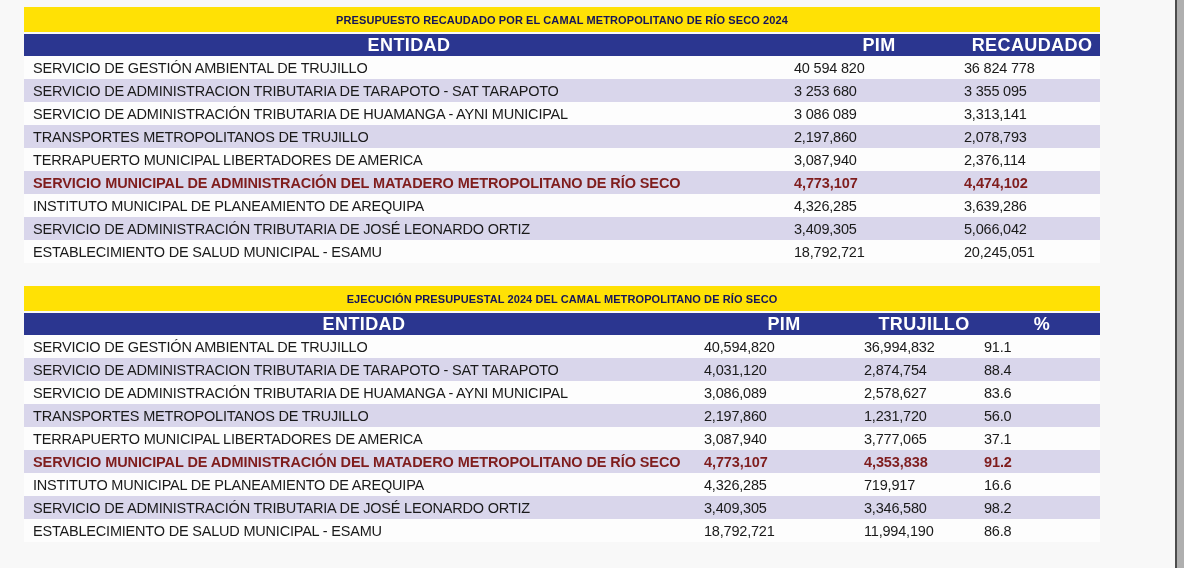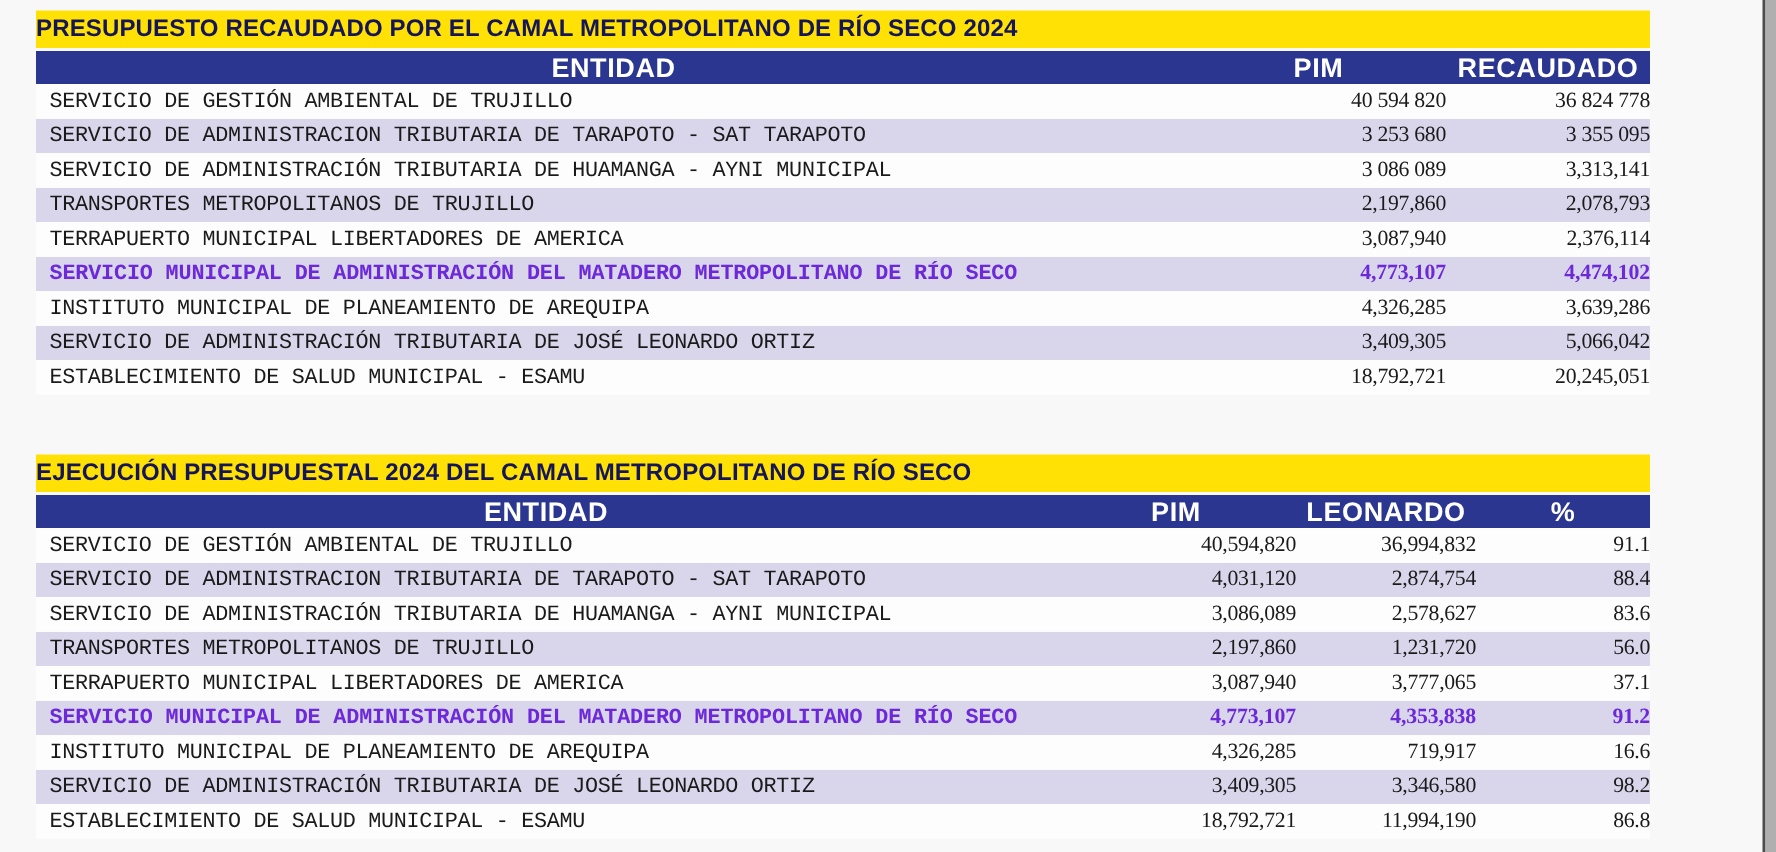--- a/index.html
+++ b/index.html
@@ -9,44 +9,44 @@
     font-family: "Liberation Sans", sans-serif;
     color: #1a1a1a;
     position: relative;
     overflow: hidden;
   }
   .page-area { position: absolute; left: 24px; top: 7px; width: 1076px; }
   .title-bar {
     height: 25px; line-height: 26px;
     background: var(--title-bg, #FFE105);
     color: var(--title-text, #15155A);
-    font-weight: 800; font-size: 16px;
-    text-align: left; letter-spacing: 0.1px;
+    font-weight: 800; font-size: 11px;
+    text-align: center; letter-spacing: 0.1px;
     margin-bottom: 2px;
     white-space: nowrap; overflow: hidden;
   }
-  .tbl-block.second { margin-top: 40px; }
+  .tbl-block.second { margin-top: 23px; }
   table { width: 1076px; border-collapse: collapse; table-layout: fixed; }
   th {
     background: var(--header-bg, #2B3690);
     color: var(--header-text, #FFFFFF);
     height: 22px; padding: 0;
     font-size: 18px; font-weight: 700; letter-spacing: 0.4px;
     text-align: center; white-space: nowrap; overflow: hidden;
   }
   td {
     height: 23px; padding: 0;
     font-size: 14.5px; letter-spacing: -0.2px;
     white-space: nowrap; overflow: hidden;
   }
   tbody tr:nth-child(odd) td  { background: var(--row-bg, #FDFDFD); }
   tbody tr:nth-child(even) td { background: var(--row-alt-bg, #D9D6EB); }
-  tr.bold td { font-weight: 700; color: #6d28d9; letter-spacing: -0.1px; }
-  td.ent { text-align: left; padding-left: 9px; font-family: Liberation Mono, monospace; }
-  td.num { text-align: right; font-family: Liberation Serif, serif; }
+  tr.bold td { font-weight: 700; color: #7f1d1d; letter-spacing: -0.1px; }
+  td.ent { text-align: left; padding-left: 9px; }
+  td.num { text-align: left; }
   .edge-line   { position: absolute; left: 1175px; top: 0; width: 2px; height: 568px; background: #4d4d4d; }
   .edge-gutter { position: absolute; left: 1177px; top: 0; width: 7px; height: 568px; background: #AFAFAF; }
 </style>
 </head>
 <body>
 
 <div class="page-area">
 
   <section class="tbl-block">
     <div class="title-bar">PRESUPUESTO RECAUDADO POR EL CAMAL METROPOLITANO DE RÍO SECO 2024</div>
@@ -119,21 +119,21 @@
         <colgroup>
           <col style="width: 680px;">
           <col style="width: 160px;">
           <col style="width: 120px;">
           <col style="width: 116px;">
         </colgroup>
         <thead>
           <tr>
             <th>ENTIDAD</th>
             <th>PIM</th>
-            <th>LEONARDO</th>
+            <th>TRUJILLO</th>
             <th>%</th>
           </tr>
         </thead>
         <tbody>
           <tr>
             <td class="ent">SERVICIO DE GESTIÓN AMBIENTAL DE TRUJILLO</td>
             <td class="num">40,594,820</td>
             <td class="num">36,994,832</td>
             <td class="num">91.1</td>
           </tr>

